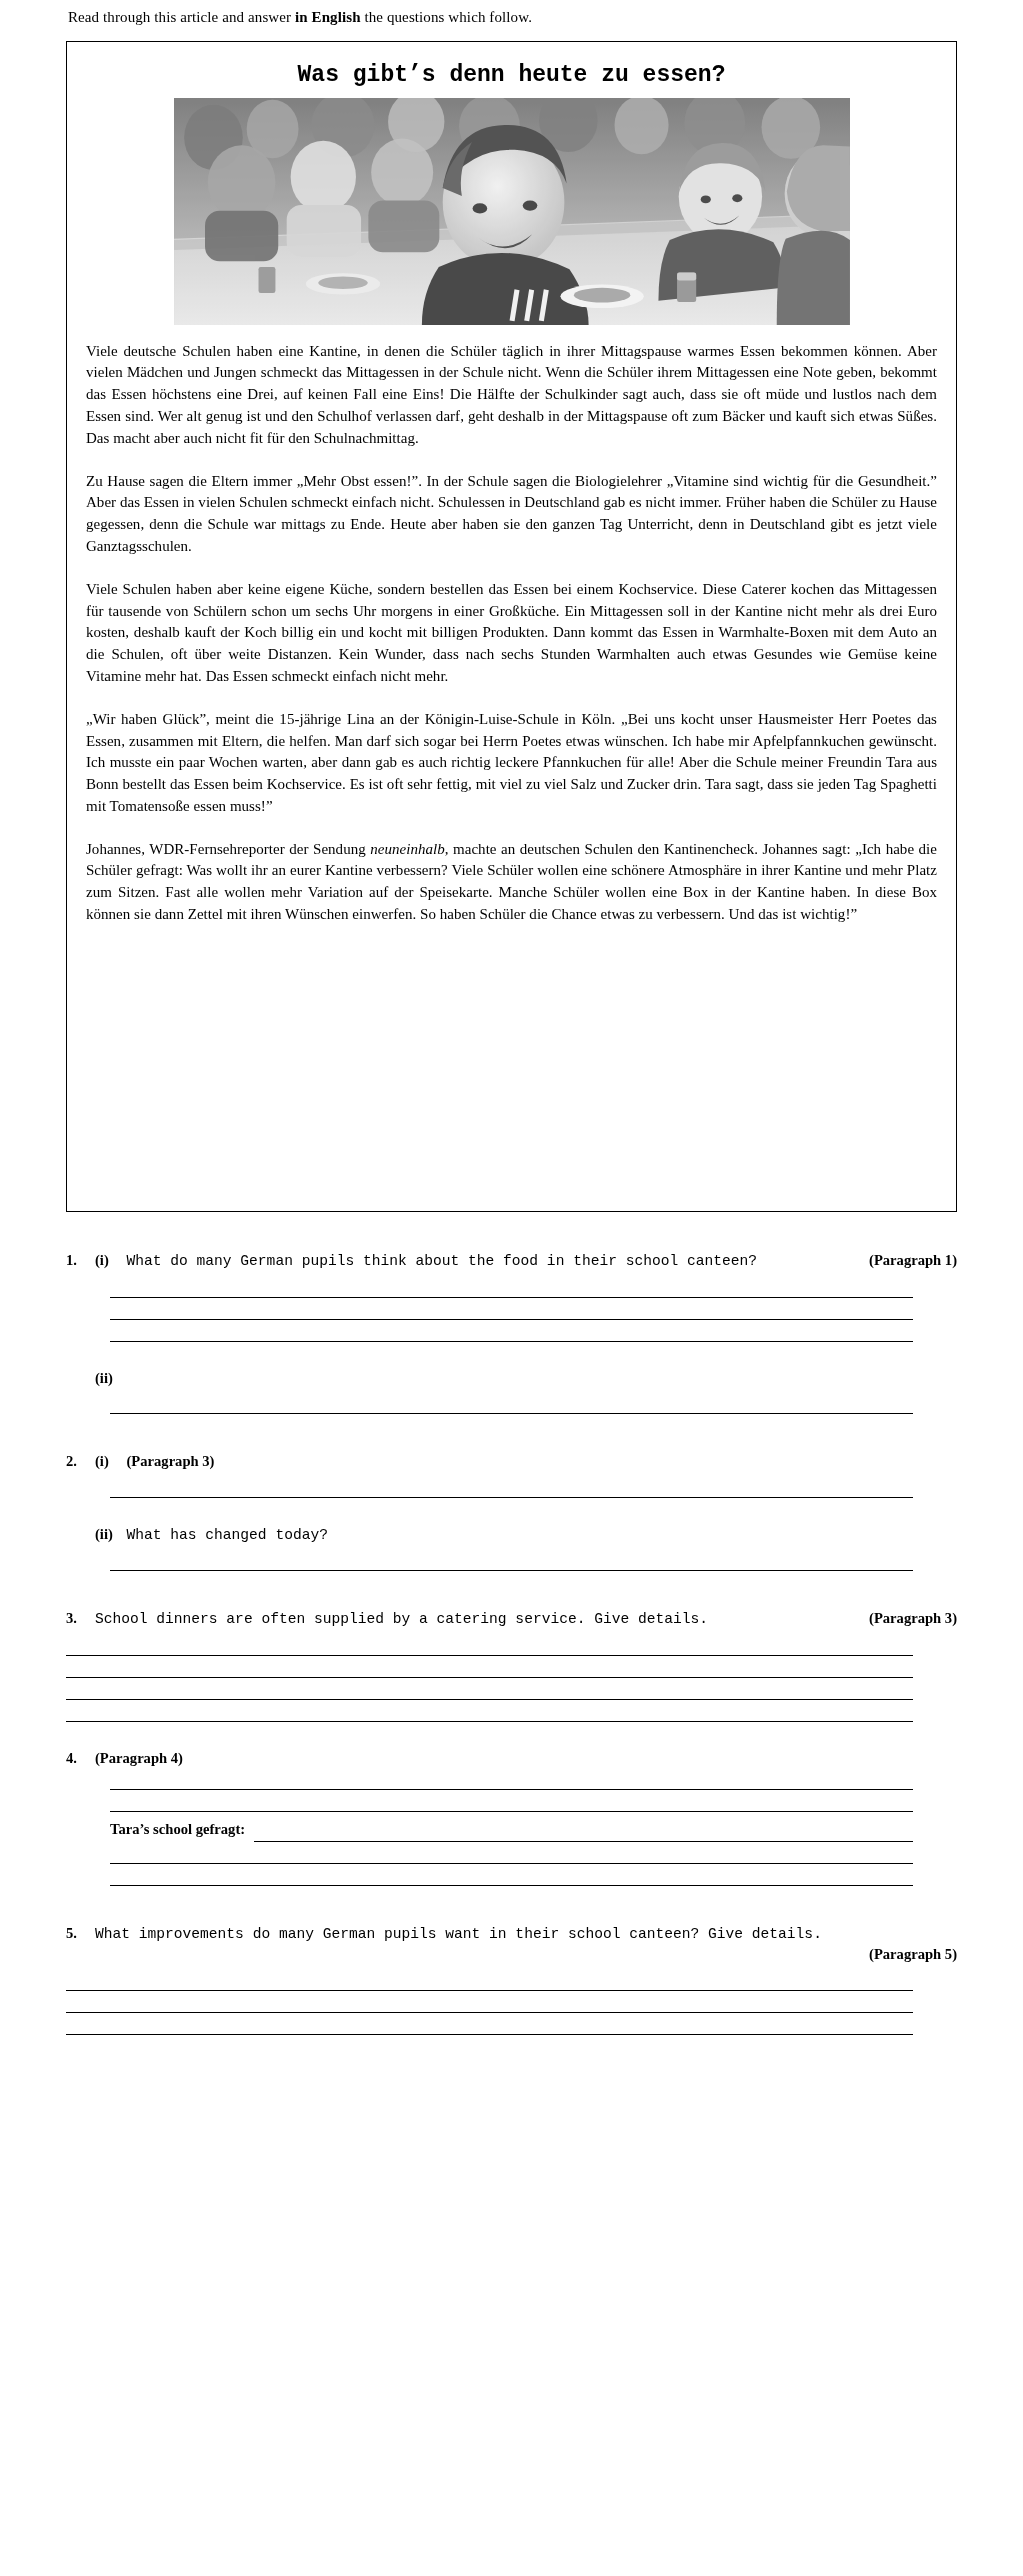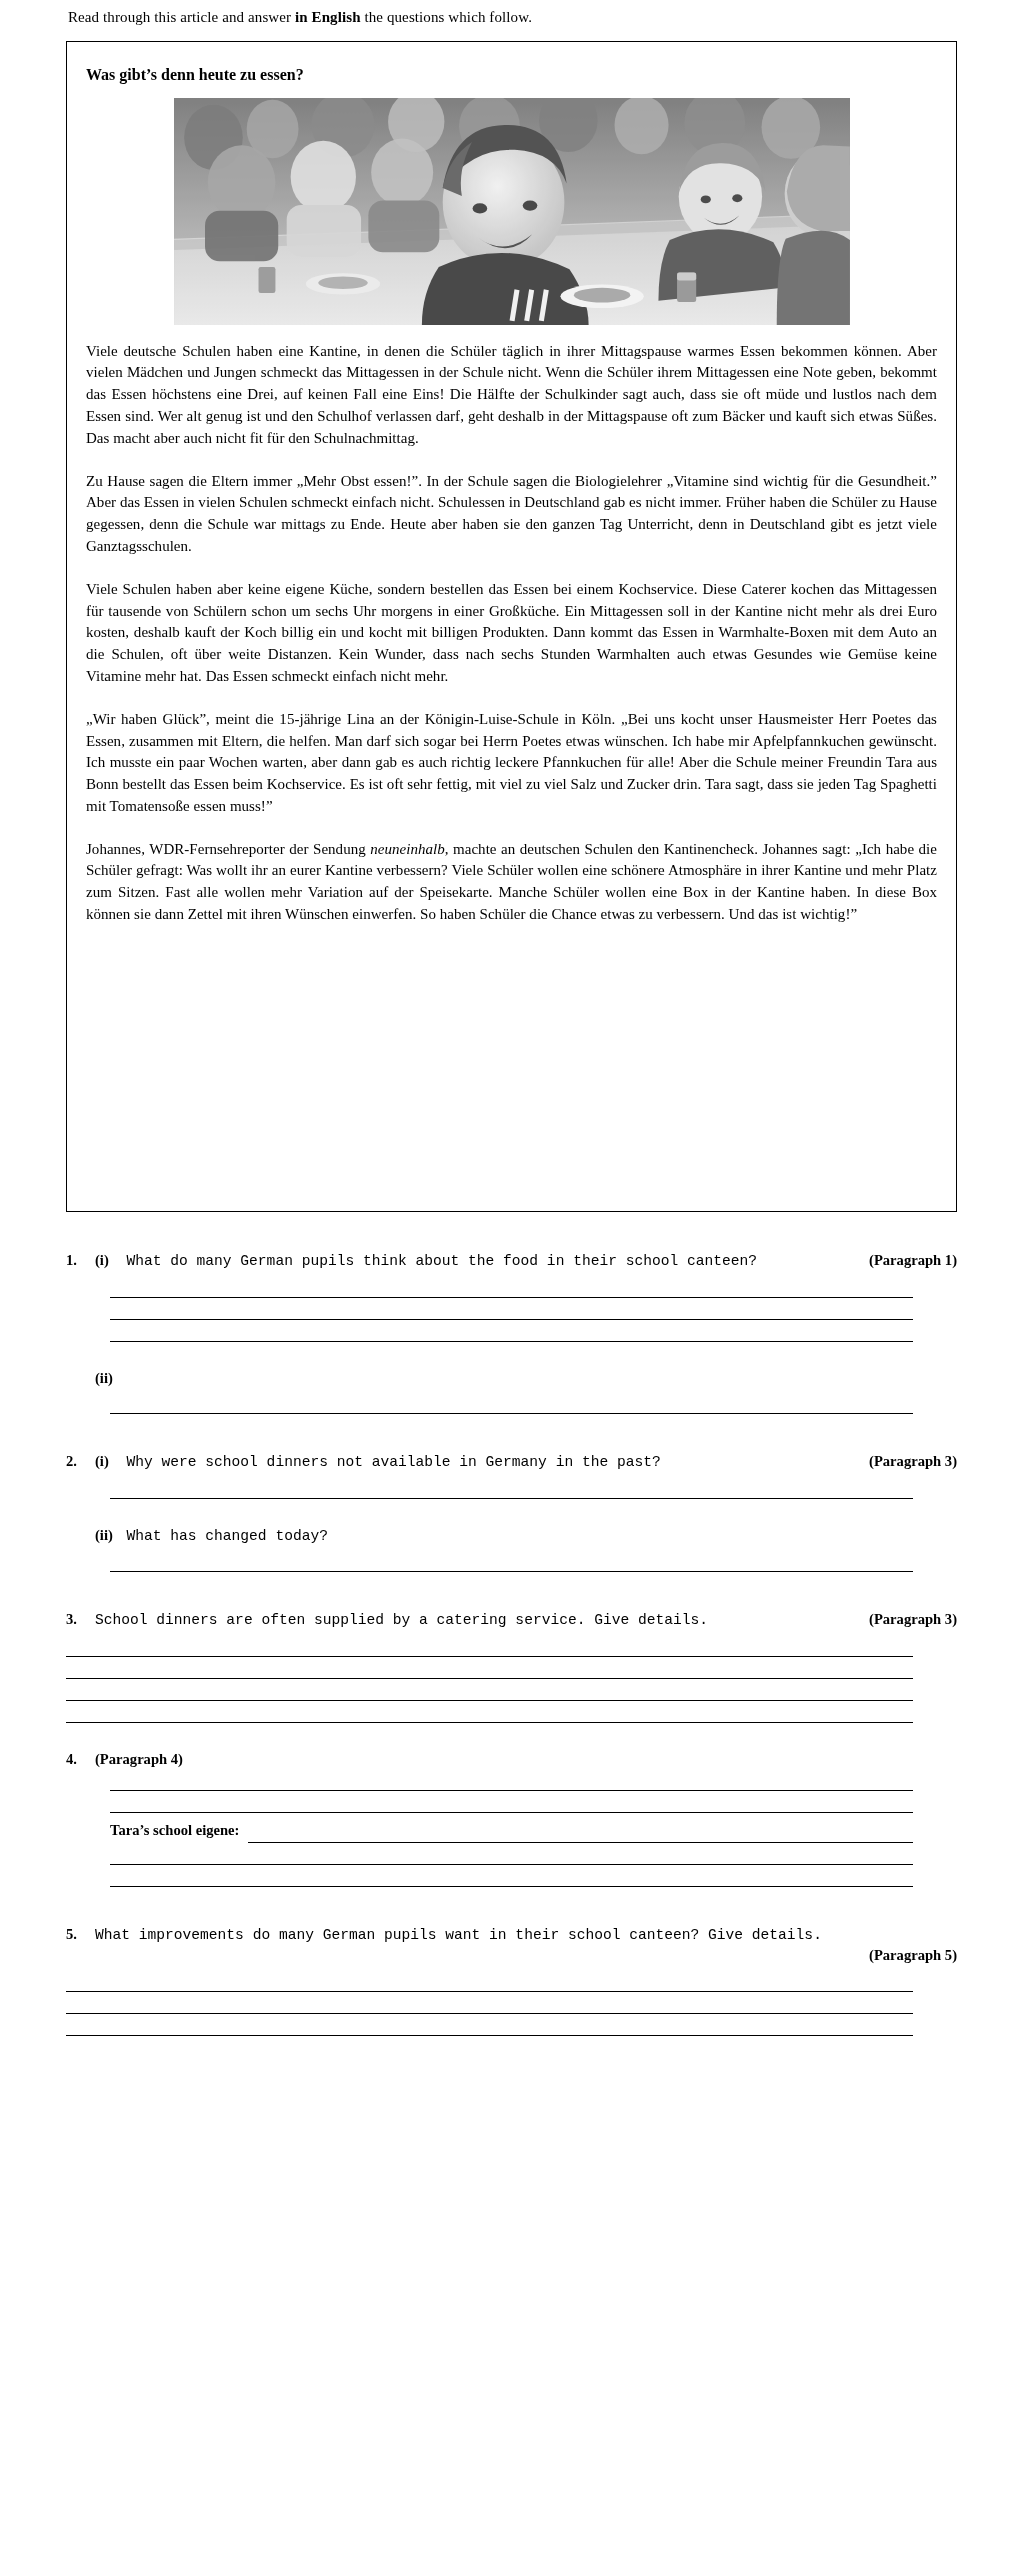--- a/index.html
+++ b/index.html
@@ -41,25 +41,26 @@
     left: 66px;
     top: 41px;
     width: 891px;
     box-sizing: border-box;
     border: 1.7px solid #000000;
     padding: 12.4px 19px 19px 19px;
     background: #ffffff;
     min-height: 1171px;
   }
   .article-title {
-    text-align: left;
-    font-weight: bold;
-    font-size: 16px;
+    text-align: center;
+    font-weight: bold;
+    font-size: 23px;
     line-height: 26px;
     margin: 7.9px 0 10px 0;
+    font-family: Liberation Mono, monospace;
   }
   .photo-wrap {
     text-align: center;
     margin: 5.6px 0 13.5px 0;
   }
   .photo {
     display: inline-block;
     width: 676px;
     height: 227px;
     position: relative;
@@ -314,21 +315,20 @@
         <div class="line-slot"></div>
       </div>
     </div>
 
     <div class="spacer-lg"></div>
 
     <div class="q">
       <div class="q-head">
         <span class="q-num">2.</span>
         <span class="q-rom">(i)</span>
-        <span class="q-text">Why were school dinners not available in Germany in the past?</span>
         <span class="q-para">(Paragraph 3)</span>
       </div>
       <div class="answer-lines lines-a">
         <div class="line-slot"></div>
       </div>
       <div class="spacer-md"></div>
       <div class="q-head">
         <span class="q-num"></span>
         <span class="q-rom">(ii)</span>
         <span class="q-text">What has changed today?</span>
@@ -362,21 +362,21 @@
         <span class="q-num">4.</span>
         <span class="q-para">(Paragraph 4)</span>
       </div>
 
       <div class="answer-lines sub-follow">
         <div class="line-slot"></div>
         <div class="line-slot"></div>
       </div>
 
       <div class="sub-answer">
-        <span class="sub-label">Tara’s school eigene:</span>
+        <span class="sub-label">Tara’s school gefragt:</span>
         <span class="sub-rule"></span>
       </div>
       <div class="answer-lines sub-follow">
         <div class="line-slot"></div>
         <div class="line-slot"></div>
       </div>
     </div>
 
     <div class="spacer-lg"></div>
 

